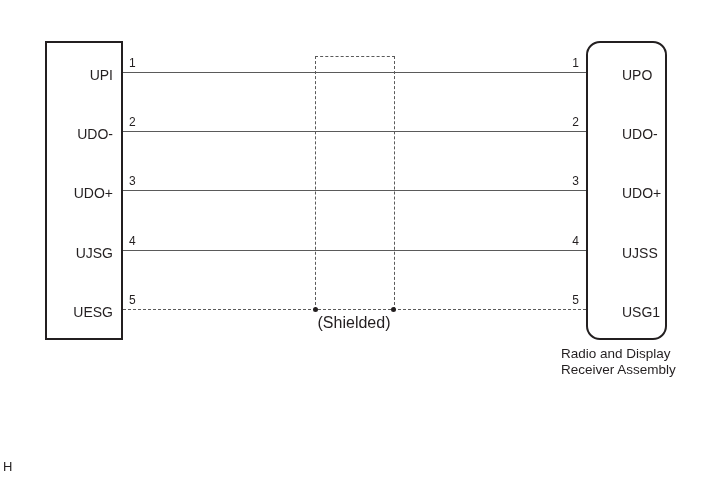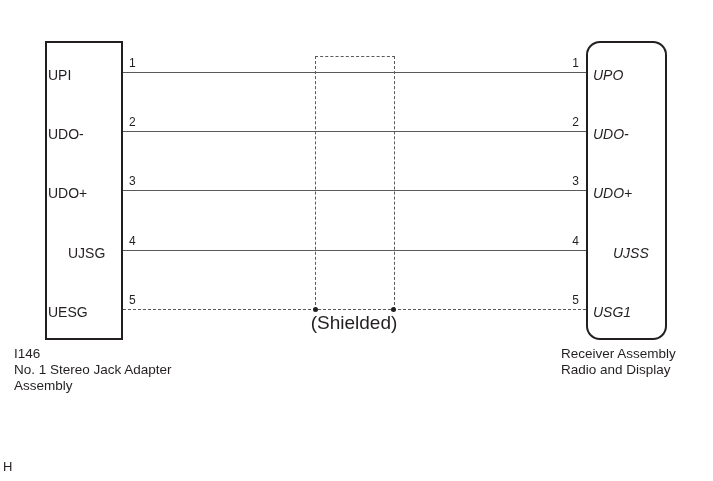--- a/index.html
+++ b/index.html
@@ -46,23 +46,23 @@
   .n1 { top: 56px; } .n2 { top: 115px; } .n3 { top: 174px; } .n4 { top: 234px; } .n5 { top: 293px; }
 
   
   .pin-label {
     position: absolute;
     font-size: 14px;
     line-height: 15px;
     color: #231f20;
     white-space: nowrap;
   }
-  .pin-label.left  { left: 48px; width: 73px; text-align: left; }
-  .pin-label.right { left: 593px; text-align: left; font-style: italic; }
-  .l1 { top: 68px; } .l2 { top: 127px; } .l3 { top: 186px; } .l4 { top: 246px; margin-left: 20px; } .l5 { top: 305px; }
+  .pin-label.left  { left: 28px; width: 73px; text-align: right; padding-left: 12px; }
+  .pin-label.right { left: 622px; text-align: left; }
+  .l1 { top: 68px; } .l2 { top: 127px; } .l3 { top: 186px; } .l4 { top: 246px; } .l5 { top: 305px; }
 
   
   .shield-box {
     position: absolute;
     left: 315px;
     top: 56px;
     width: 78px;
     height: 253px;
     border: 1px dashed #5a5a5a;
     border-bottom: none;
@@ -76,21 +76,21 @@
     top: 307px;
   }
   .shield-dot.dot-left  { left: 313px; }
   .shield-dot.dot-right { left: 391px; }
   .shield-label {
     position: absolute;
     left: 304px;
     top: 315px;
     width: 100px;
     text-align: center;
-    font-size: 19px;
+    font-size: 16px;
     line-height: 15px;
     color: #231f20;
     white-space: nowrap;
   }
 
   
   .caption {
     position: absolute;
     top: 346px;
     font-size: 13.5px;
@@ -148,25 +148,20 @@
   <div class="pin-label left l3">UDO+</div>
   <div class="pin-label left l4">UJSG</div>
   <div class="pin-label left l5">UESG</div>
 
   <div class="pin-label right l1">UPO</div>
   <div class="pin-label right l2">UDO-</div>
   <div class="pin-label right l3">UDO+</div>
   <div class="pin-label right l4">UJSS</div>
   <div class="pin-label right l5">USG1</div>
 
-  <div class="caption left">
-    <div>I146</div>
-    <div>No. 1 Stereo Jack Adapter</div>
-    <div>Assembly</div>
-  </div>
   <div class="caption right">
+    <div>Radio and Display</div>
     <div>Receiver Assembly</div>
-    <div>Radio and Display</div>
   </div>
 
   <div class="page-marker">H</div>
 
 </div>
 
 </body></html>

